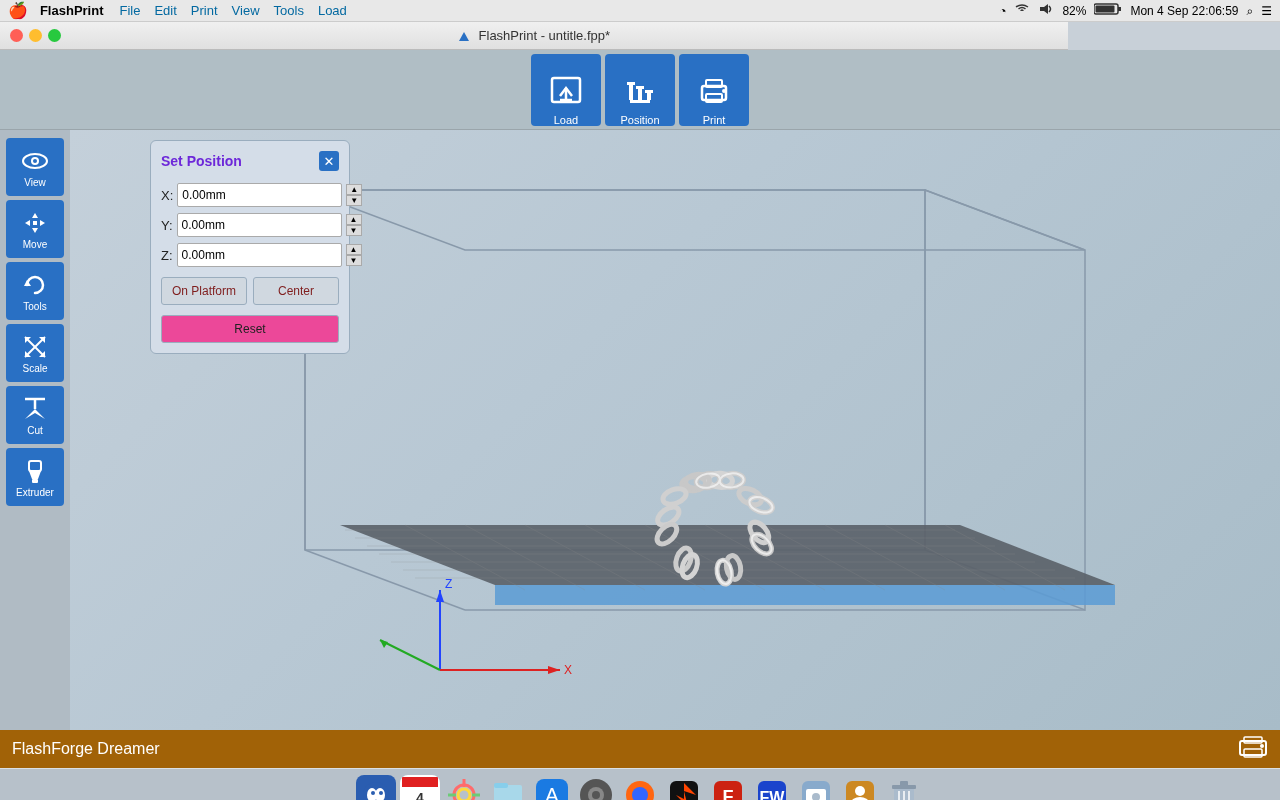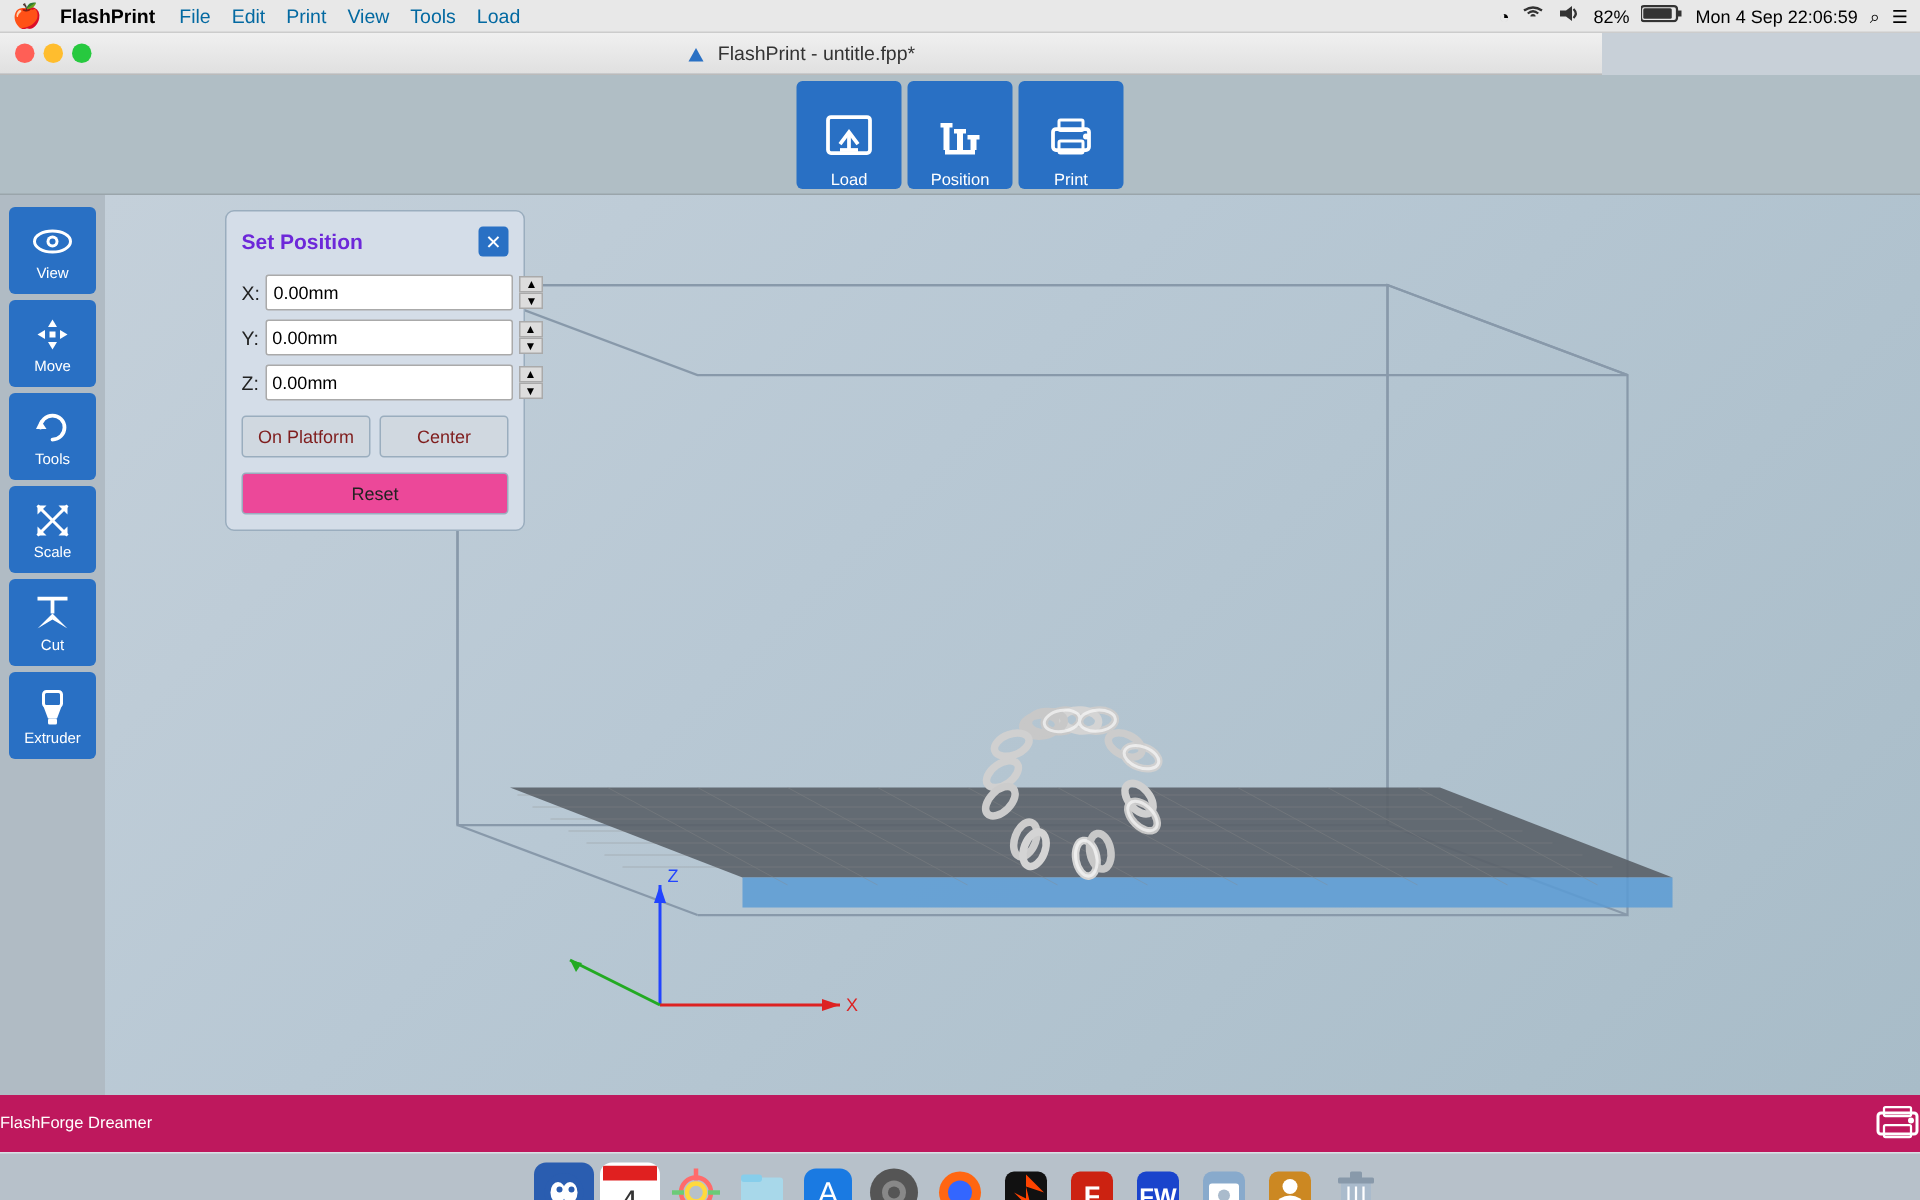--- a/index.html
+++ b/index.html
@@ -233,26 +233,26 @@
       font-size: 12px;
       cursor: pointer;
       color: #222;
       margin-top: 4px;
     }
 
     
     .statusbar {
       width: 1280px;
       height: 38px;
-      background: #be185d;
-      display: flex;
-      align-items: center;
-      padding: 0 0;
+      background: #a16207;
+      display: flex;
+      align-items: center;
+      padding: 0 12px;
       color: white;
-      font-size: 11px;
+      font-size: 16px;
       font-weight: 500;
     }
     .statusbar-right {
       margin-left: auto;
     }
 
     
     .dock {
       width: 1280px;
       height: 52px;

